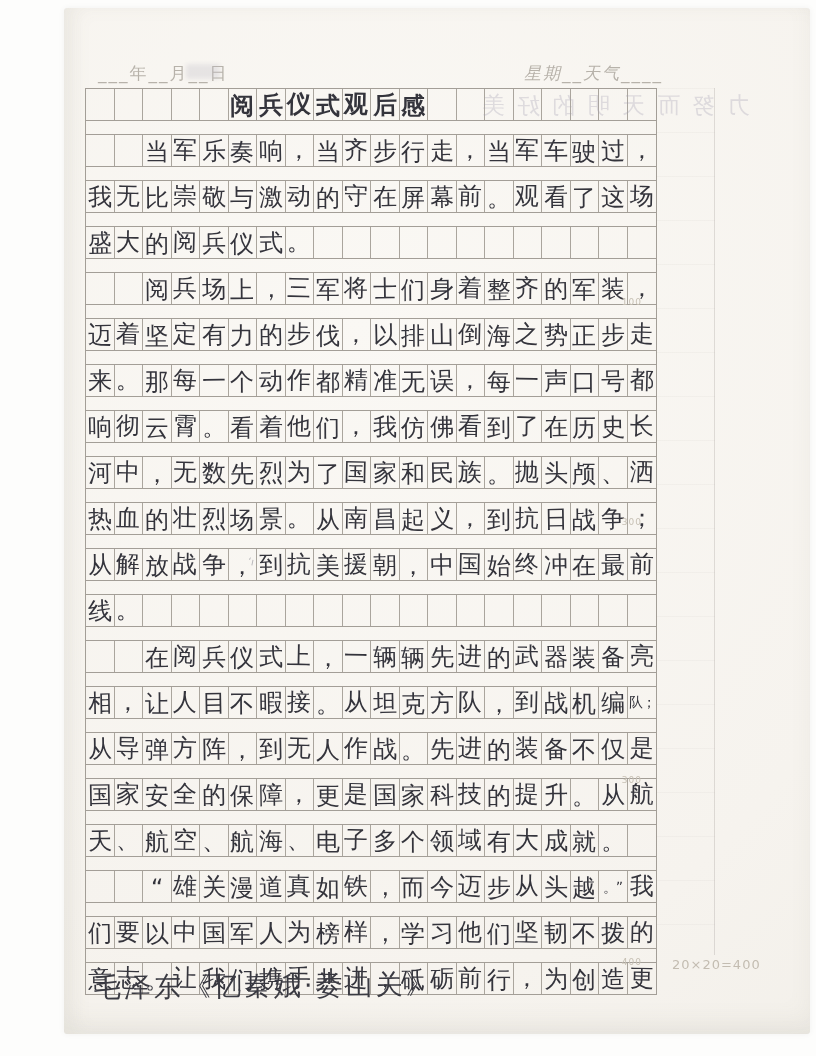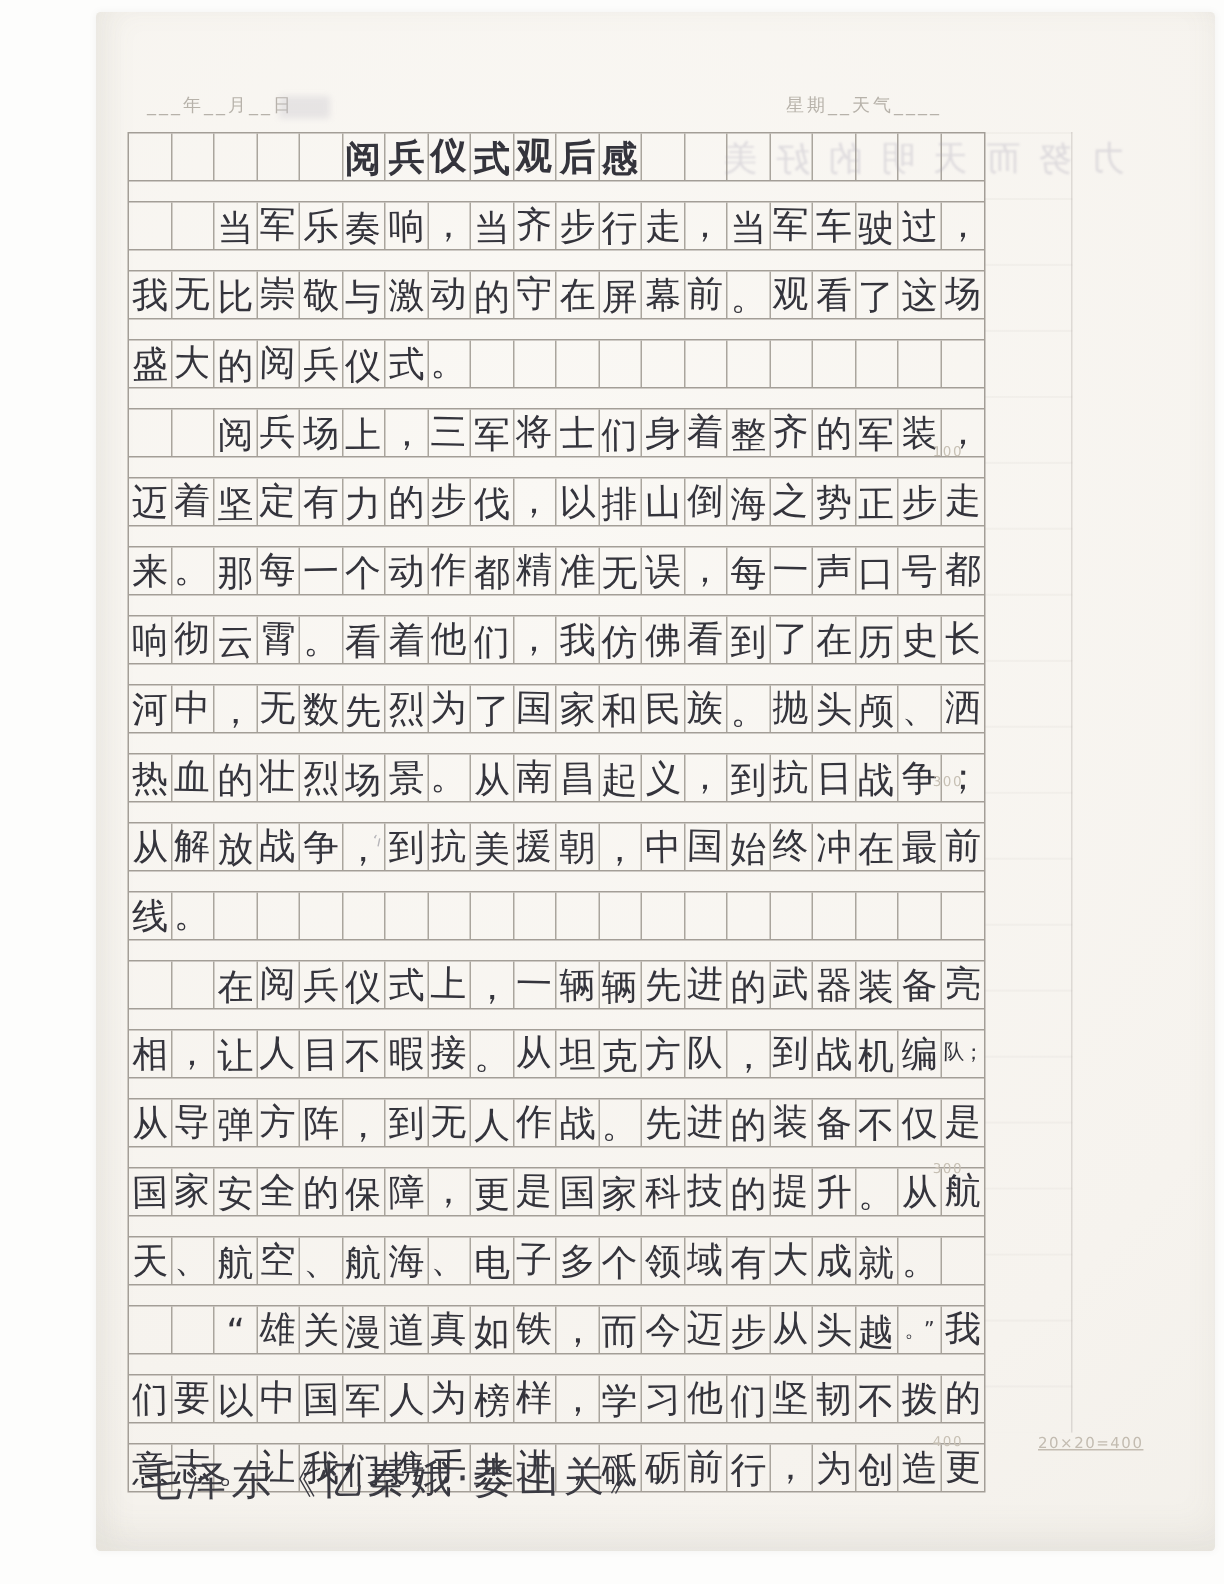--- a/index.html
+++ b/index.html
@@ -11,25 +11,25 @@
   
   .paper{
     position:absolute;left:64px;top:8px;right:6px;bottom:22px;
     background:
       radial-gradient(140% 120% at 40% 30%, #faf8f4 0%, #f6f3ee 55%, #efece5 100%);
     box-shadow:0 0 6px rgba(0,0,0,0.05), inset 0 -14px 22px rgba(120,110,95,0.07), inset 12px 0 18px rgba(120,110,95,0.05);
     border-radius:3px;
   }
   
   .hdr{
-    position:absolute;top:62px;font-size:12px;letter-spacing:2px;
+    position:absolute;top:62px;font-size:17px;letter-spacing:2px;
     color:#b7b2aa;white-space:nowrap;
   }
   .hdr.date{left:98px;}
-  .hdr.week{left:524px;}
+  .hdr.week{left:524px;font-style:italic;}
   .hdr-smudge{
     position:absolute;left:186px;top:64px;width:34px;height:15px;
     background:#b9b6c2;opacity:.28;filter:blur(2px);border-radius:2px;
   }
   
   .grid{
     position:absolute;left:85px;top:88px;width:572px;
     border-left:1px solid #a39e97;border-right:1px solid #a39e97;
     box-sizing:border-box;
   }
@@ -54,22 +54,22 @@
   .cell:nth-child(3n) .hw{transform:rotate(-0.4deg) translateY(1px);}
   .hw.multi{font-size:14px;letter-spacing:-1px;}
   .row-strip.title .hw{font-weight:600;}
   
   .marker{
     position:absolute;font-size:9px;color:#c7c0b4;letter-spacing:1px;
     right:14px;
     text-align:center;
   }
   .grid-spec{
-    position:absolute;font-size:10px;color:#c3bcb1;letter-spacing:1px;
-    left:606px;top:869px;white-space:nowrap;text-decoration:underline;
+    position:absolute;font-size:13px;color:#c3bcb1;letter-spacing:1px;
+    left:586px;top:869px;white-space:nowrap;
   }
   
   .bleed-strip{
     position:absolute;left:570px;top:0;width:58px;height:867px;
     border-right:1px solid rgba(150,145,140,0.45);
     background:repeating-linear-gradient(
       to bottom, rgba(160,155,150,0.12) 0 1px, transparent 1px 44px);
     opacity:.6;
   }
   .bleed-title{

